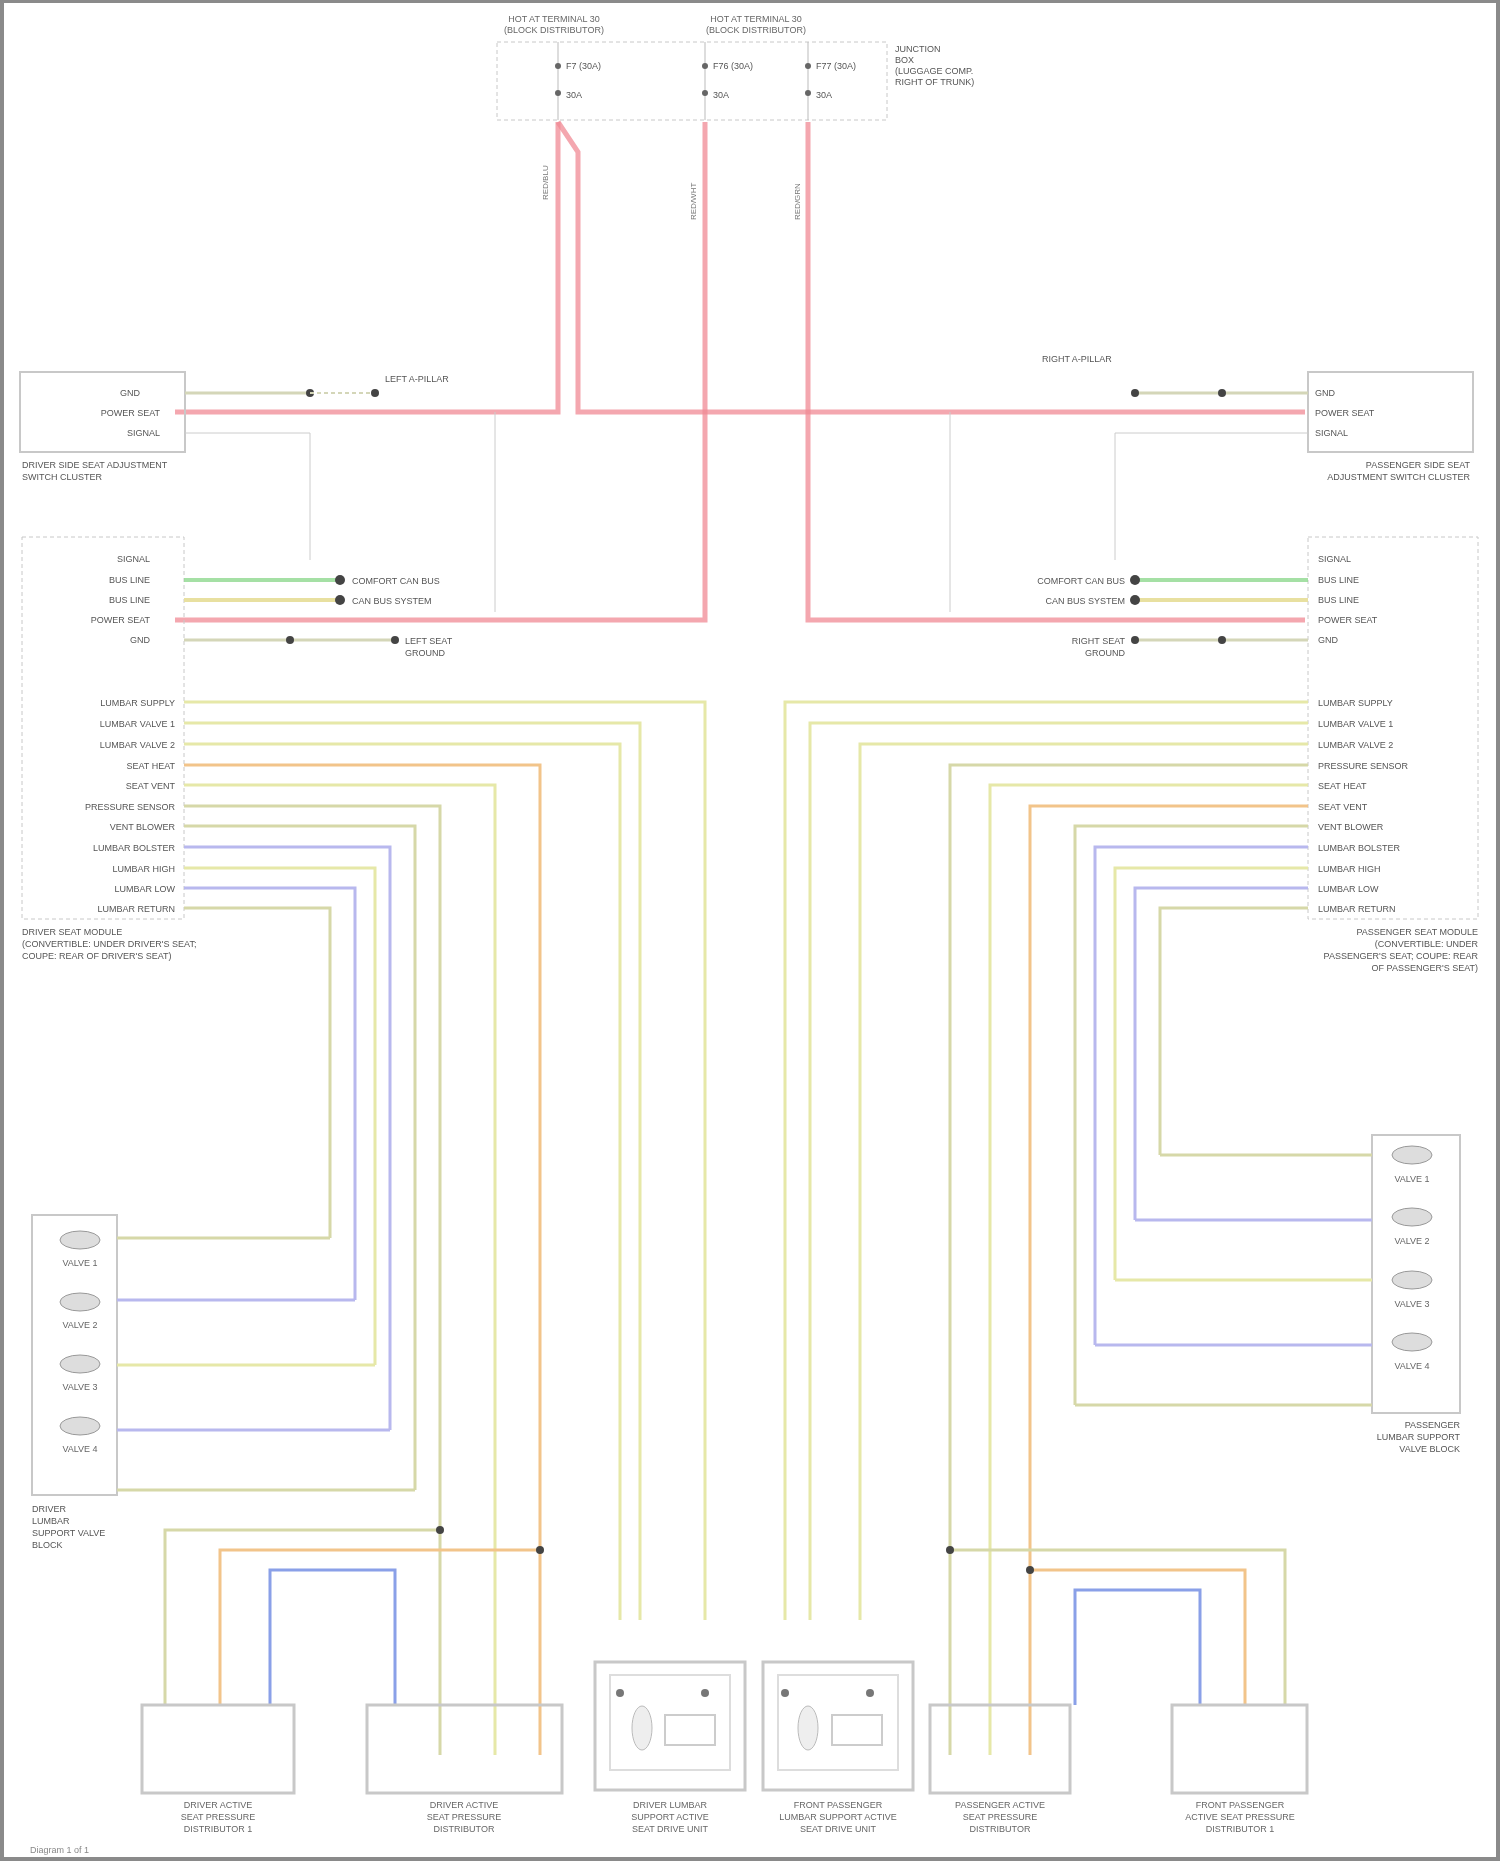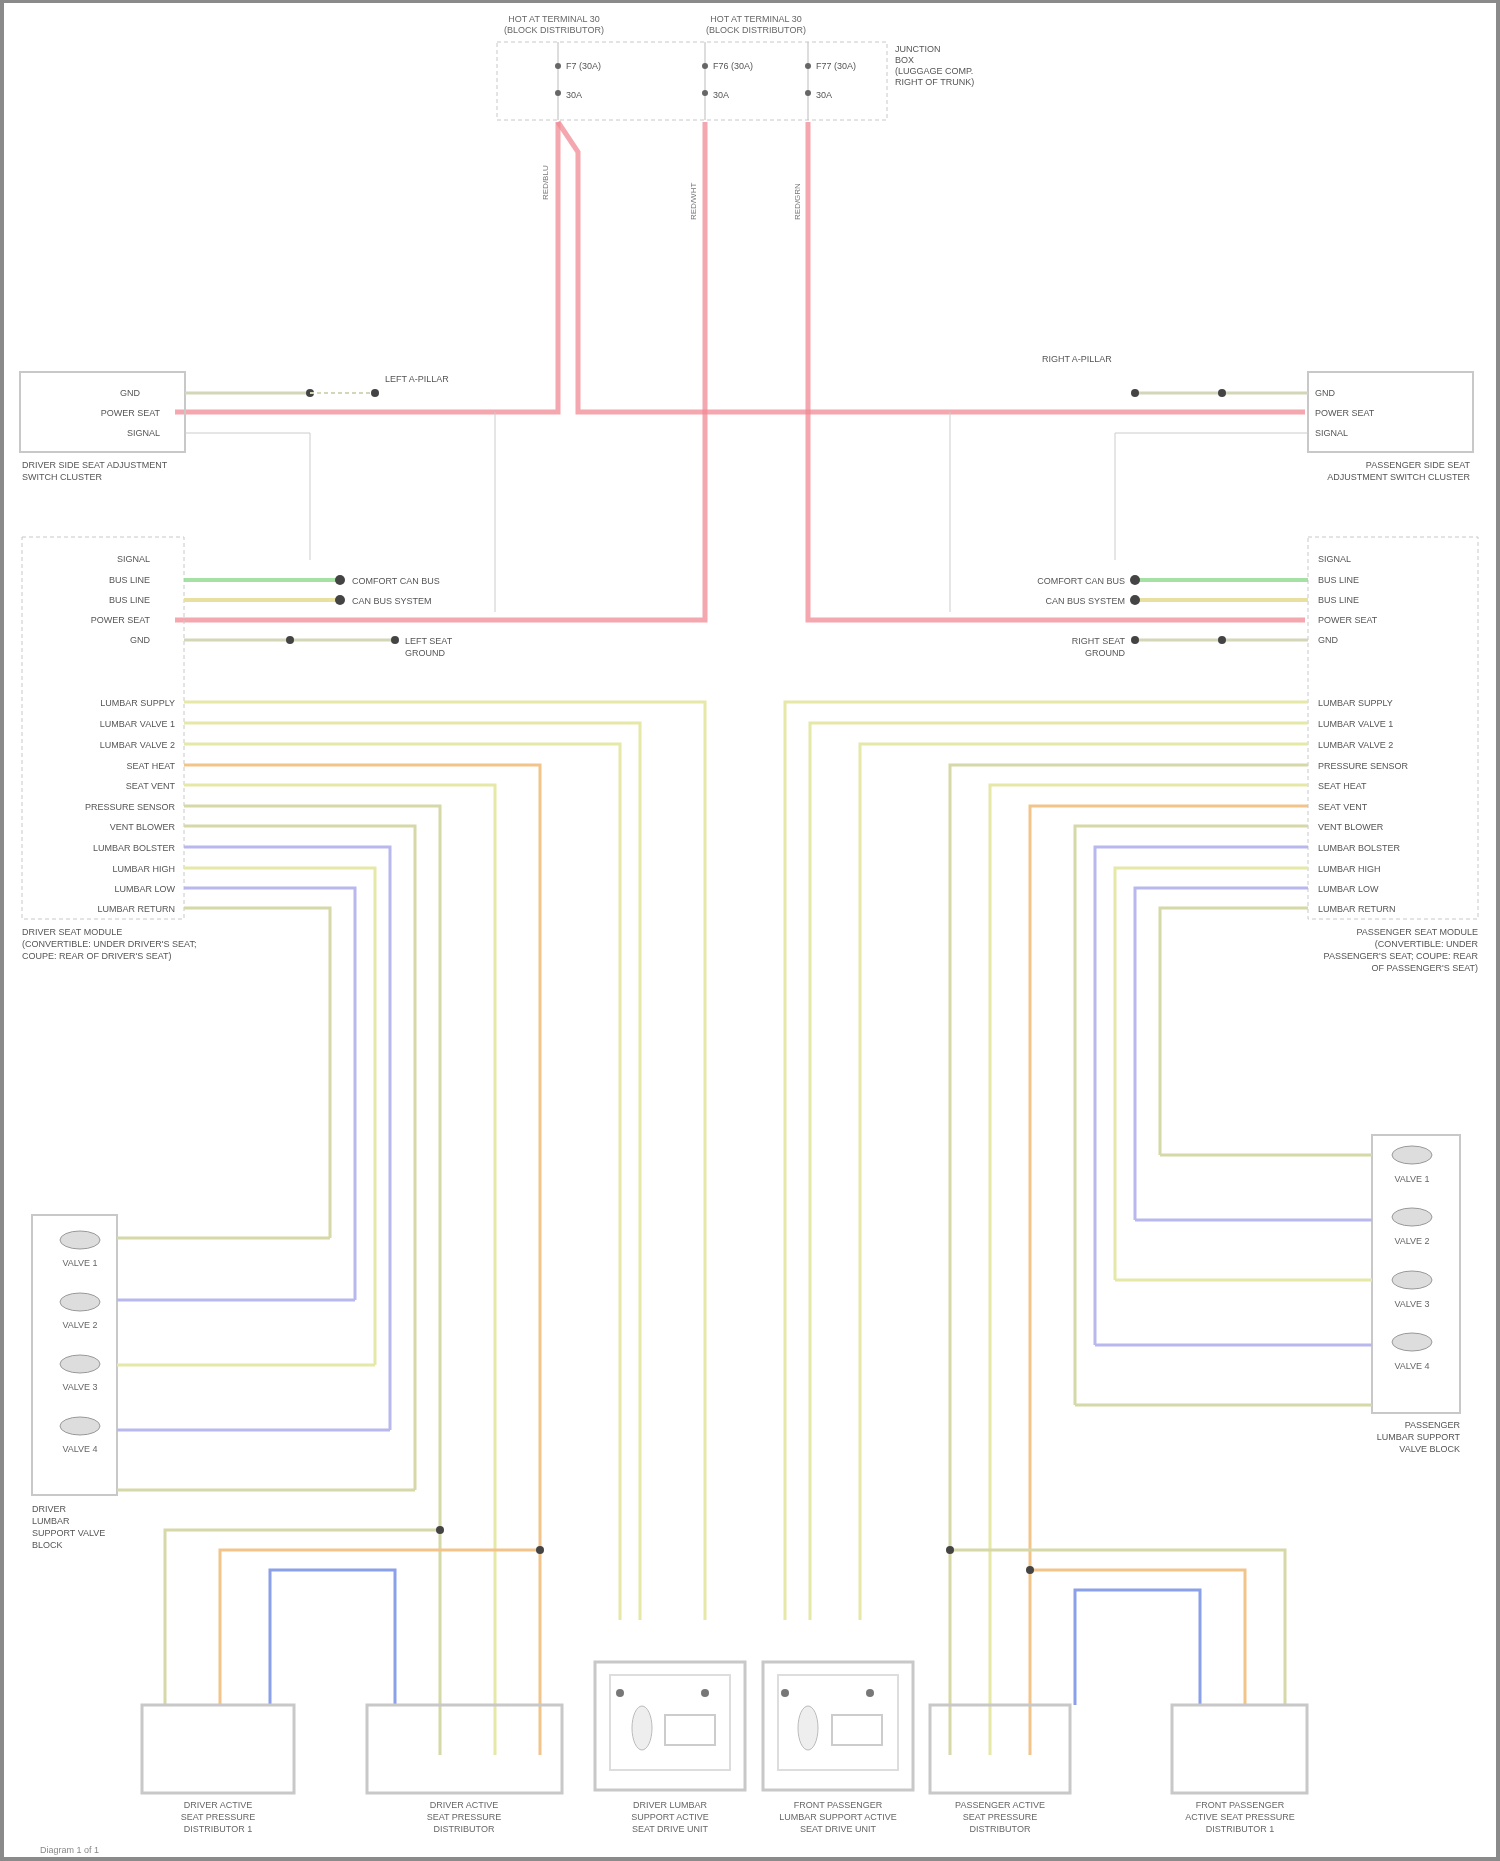--- a/index.html
+++ b/index.html
@@ -2,21 +2,21 @@
 <html><head>
 <meta charset="utf-8">
 <style>
   html,body{margin:0;padding:0;background:#fff;}
   body{width:1500px;height:1861px;position:relative;overflow:hidden;font-family:"Liberation Sans",sans-serif;}
   .frame{position:absolute;left:0;top:0;width:1500px;height:1861px;box-sizing:border-box;border:4px solid #8a8a8a;border-top-width:3px;}
   svg{position:absolute;left:0;top:0;}
   .lbl{font-family:"Liberation Sans",sans-serif;font-size:9px;fill:#555;}
   .clbl{font-family:"Liberation Sans",sans-serif;font-size:9px;fill:#666;text-anchor:middle;}
   .wlbl{font-family:"Liberation Sans",sans-serif;font-size:8px;fill:#777;}
-  .foot{position:absolute;left:20px;bottom:6px;font-size:9px;color:#888;padding-left:20px;}
+  .foot{position:absolute;left:10px;bottom:6px;font-size:9px;color:#888;padding-left:20px;}
 </style>
 </head>
 <body>
 
 <div class="frame"></div>
 
 <svg width="1500" height="1861" viewBox="0 0 1500 1861" xmlns="http://www.w3.org/2000/svg">
 
   <g>
     <rect x="497" y="42" width="390" height="78" fill="none" stroke="#c8c8c8" stroke-dasharray="4,3"></rect>

